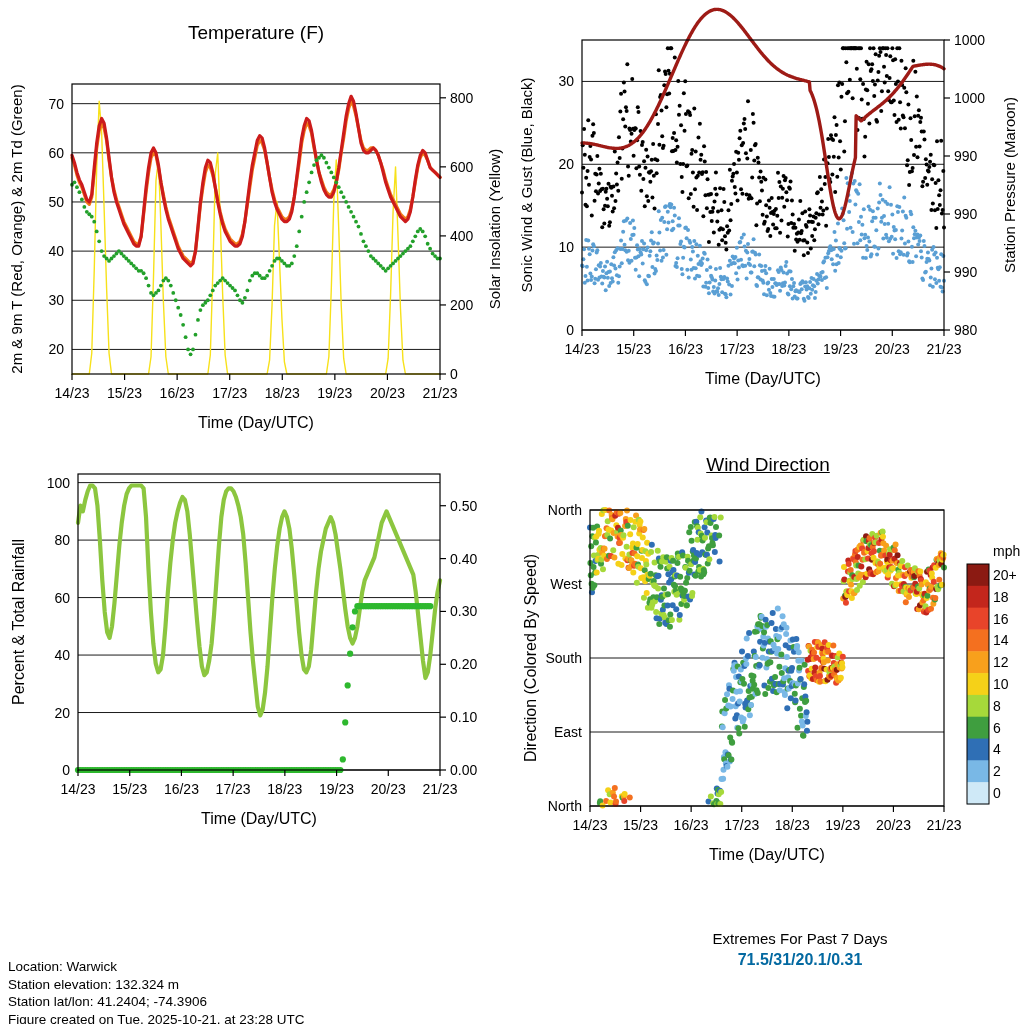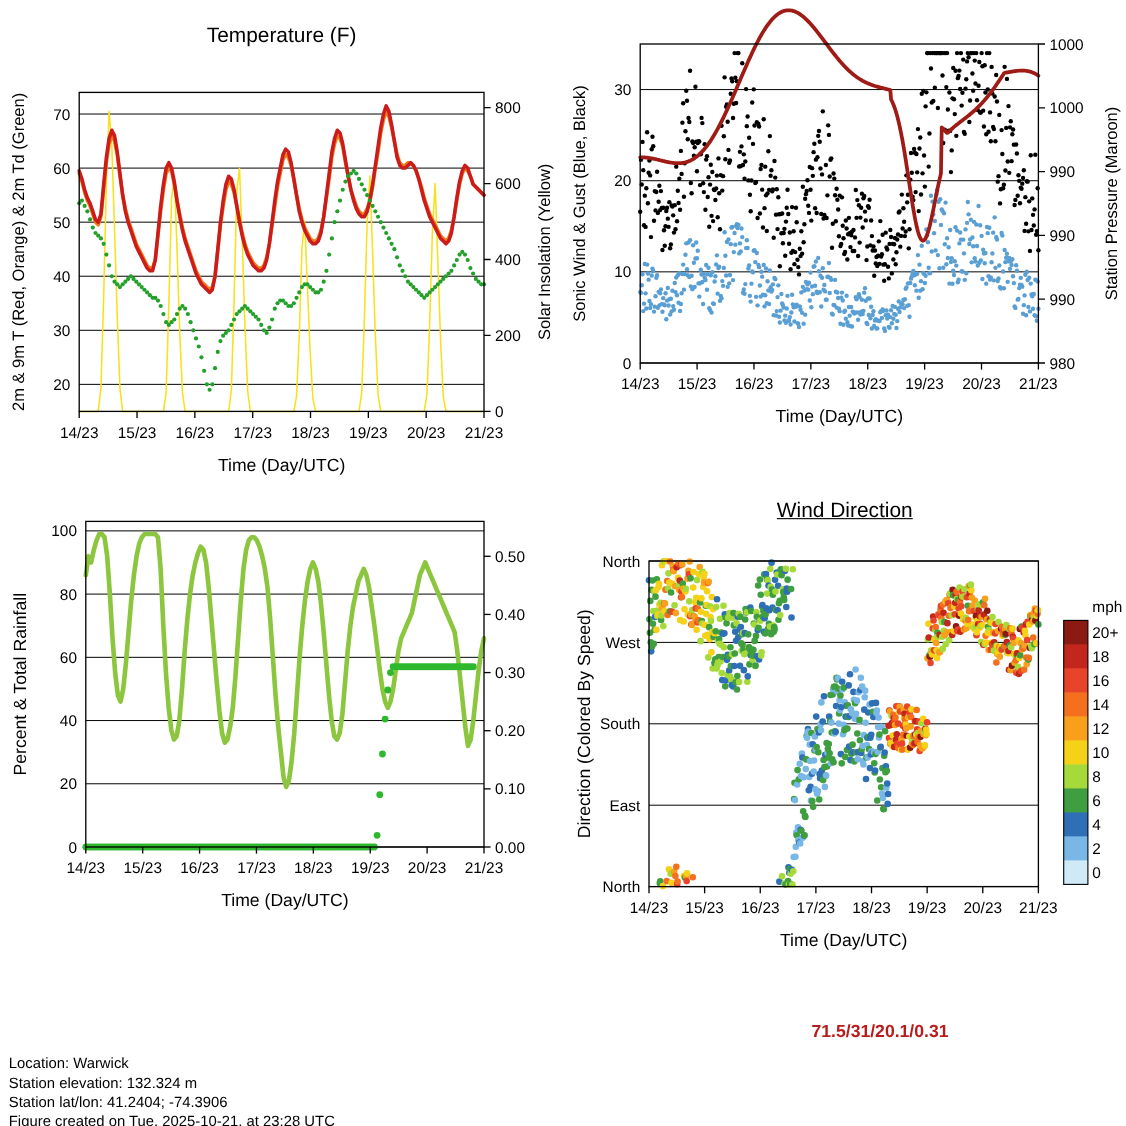--- a/index.html
+++ b/index.html
@@ -18,21 +18,21 @@
     position:absolute;
     font-size:13.5px;
     line-height:17.5px;
   }
   .extremes{
     position:absolute;
     text-align:center;
     font-size:15px;
     line-height:21px;
   }
-  .extremes .val{color:#b91c1c;font-weight:bold;font-size:16px;}
+  .extremes .val{color:#0369a1;font-weight:bold;font-size:16px;}
 </style>
 </head>
 <body>
 
 <div class="panel" style="left:0;top:0;width:512px;height:440px;">
   <div class="ttl" style="width:512px;margin-top:22px;">Temperature (F)</div>
   <svg id="svg-temp" width="512" height="400">
       <line x1="72" x2="440" y1="305.4237288135593" y2="305.4237288135593" stroke="#000" stroke-width="0.9"></line>
       <text x="64" y="310.4237288135593" font-size="14" font-family="&quot;Liberation Sans&quot;, sans-serif" text-anchor="end" fill="#000">20</text>
       <line x1="72" x2="440" y1="256.271186440678" y2="256.271186440678" stroke="#000" stroke-width="0.9"></line>
@@ -2484,14 +2484,15 @@
 </div>
 
 <div class="footer" style="left:8px;top:922px;width:480px;margin-top:36px;">
   <div>Location: Warwick</div>
   <div>Station elevation: 132.324 m</div>
   <div>Station lat/lon: 41.2404; -74.3906</div>
   <div>Figure created on Tue, 2025-10-21, at 23:28 UTC</div>
 </div>
 
 <div class="extremes" style="left:600px;top:928px;width:400px;">
+  <div>Extremes For Past 7 Days</div>
   <div class="val">71.5/31/20.1/0.31</div>
 </div>
 
 </body></html>

